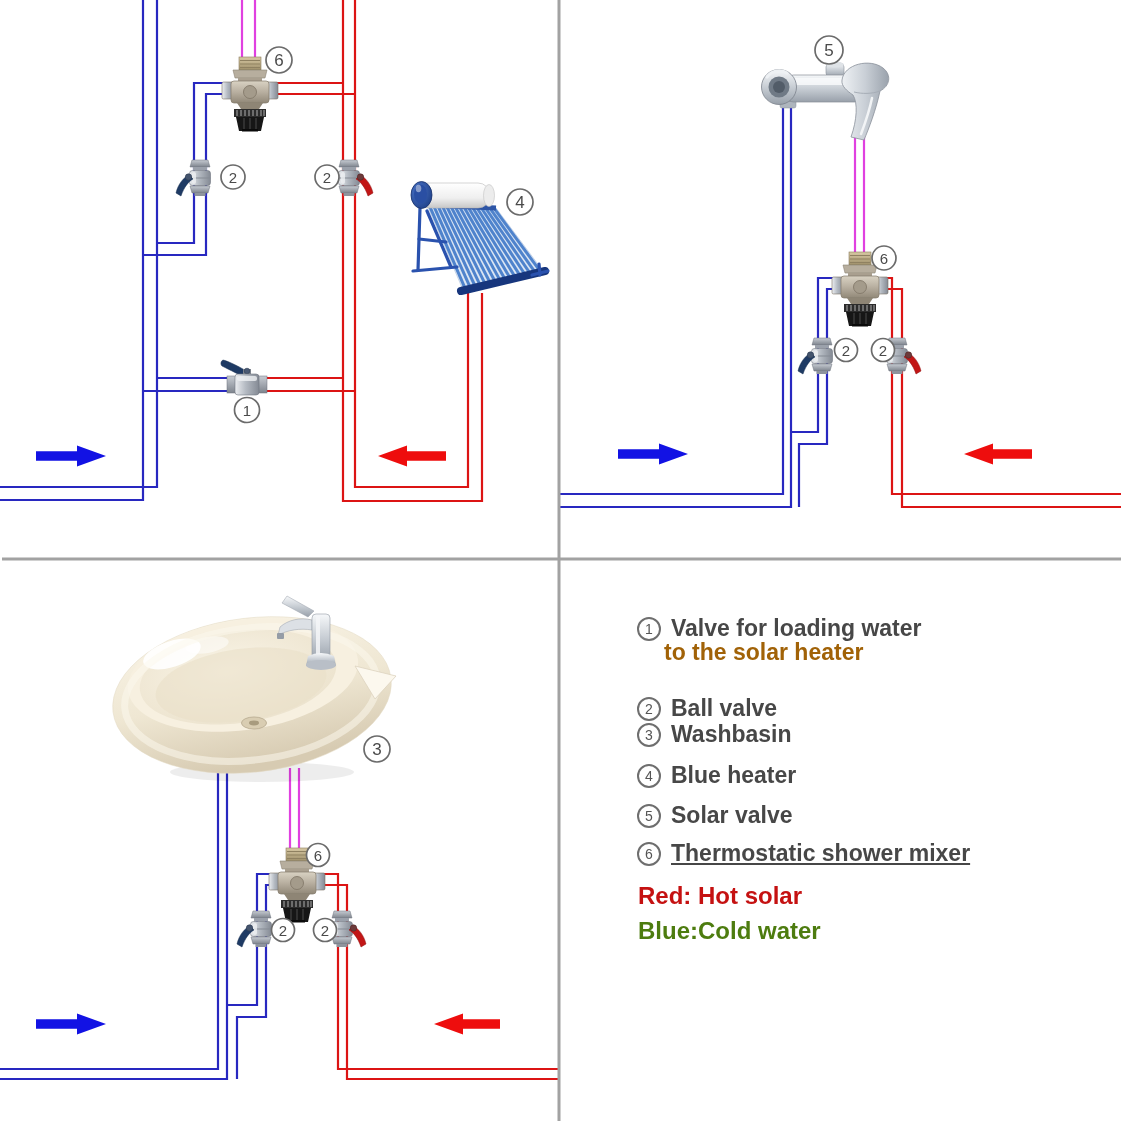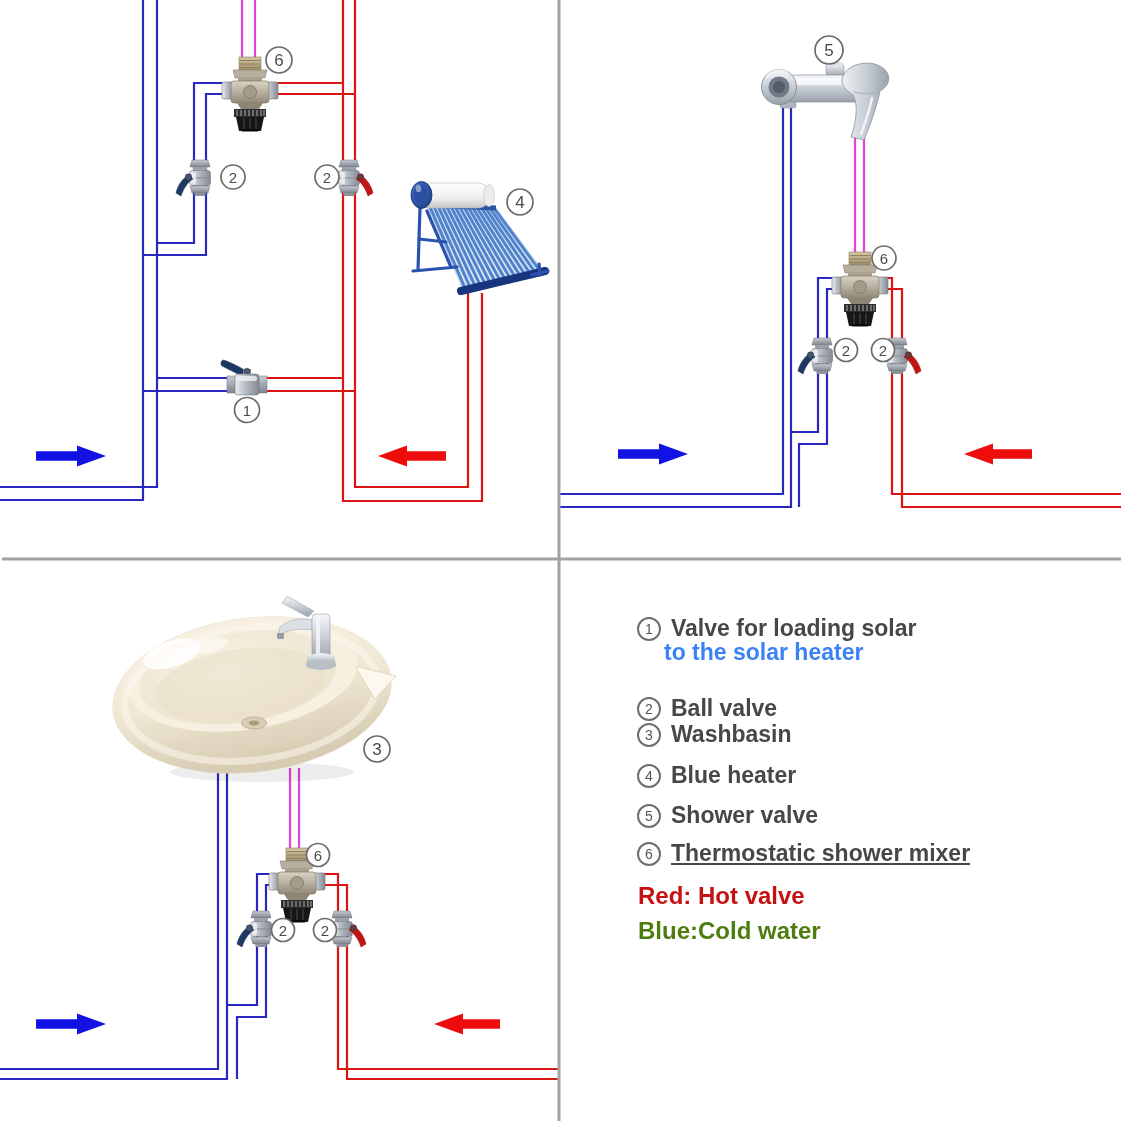--- a/index.html
+++ b/index.html
@@ -4,21 +4,21 @@
 <style>
   html,body{margin:0;padding:0;background:#fff;}
   .canvas{position:relative;width:1121px;height:1121px;background:#ffffff;overflow:hidden;
           font-family:"Liberation Sans", sans-serif;}
   #diagram-svg{position:absolute;left:0;top:0;}
   .lg-row{position:absolute;white-space:nowrap;color:#474747;font-size:23px;font-weight:bold;
           line-height:30px;}
   .lg-circle{display:inline-block;width:20px;height:20px;border:2px solid #6e6e6e;border-radius:50%;
           font-size:14px;line-height:20px;text-align:center;color:#555;vertical-align:2px;
           margin-right:10px;font-weight:normal;}
-  .lg-line2{position:absolute;white-space:nowrap;color:#3b82f6;font-size:23px;font-weight:bold;}
+  .lg-line2{position:absolute;white-space:nowrap;color:#a16207;font-size:23px;font-weight:bold;}
   .lg-key{position:absolute;font-size:24px;font-weight:bold;white-space:nowrap;}
   .lg-key .k{display:inline-block;width:60px;}
   .hot{color:#c51111;}
   .cold{color:#4d7c0f;}
 </style>
 </head>
 <body>
 
 <div class="canvas">
   <svg id="diagram-svg" width="1121" height="1121" viewBox="0 0 1121 1121">
@@ -361,23 +361,23 @@
 <circle cx="283" cy="930" r="11.5" fill="#ffffff" stroke="#6b6b6b" stroke-width="1.7"></circle>
 <text x="283" y="930.5" text-anchor="middle" dominant-baseline="central" font-family="Liberation Sans, sans-serif" font-size="15" fill="#4a4a4a">2</text>
       </g>
       <g>
 <circle cx="325" cy="930" r="11.5" fill="#ffffff" stroke="#6b6b6b" stroke-width="1.7"></circle>
 <text x="325" y="930.5" text-anchor="middle" dominant-baseline="central" font-family="Liberation Sans, sans-serif" font-size="15" fill="#4a4a4a">2</text>
       </g>
     </svg>
 
   <div id="legend">
-    <div class="lg-key hot" style="left:638px;top:882px"><span class="k">Red:</span><span>Hot valve</span></div>
+    <div class="lg-key hot" style="left:638px;top:882px"><span class="k">Red:</span><span>Hot solar</span></div>
     <div class="lg-key cold" style="left:638px;top:917px"><span class="k">Blue:</span><span>Cold water</span></div>
-  <div class="lg-row" style="left: 637px; top: 613px;"><span class="lg-circle">1</span><span>Valve for loading solar</span></div>
+  <div class="lg-row" style="left: 637px; top: 613px;"><span class="lg-circle">1</span><span>Valve for loading water</span></div>
       <div class="lg-line2" style="left: 664px; top: 639px;">to the solar heater</div>
       <div class="lg-row" style="left: 637px; top: 678px; margin-top: 15px;"><span class="lg-circle">2</span><span>Ball valve</span></div>
       <div class="lg-row" style="left: 637px; top: 719px;"><span class="lg-circle">3</span><span>Washbasin</span></div>
       <div class="lg-row" style="left: 637px; top: 760px;"><span class="lg-circle">4</span><span>Blue heater</span></div>
-      <div class="lg-row" style="left: 637px; top: 800px;"><span class="lg-circle">5</span><span>Shower valve</span></div>
+      <div class="lg-row" style="left: 637px; top: 800px;"><span class="lg-circle">5</span><span>Solar valve</span></div>
       <div class="lg-row" style="left: 637px; top: 838px; text-decoration: underline;"><span class="lg-circle">6</span><span>Thermostatic shower mixer</span></div>
     </div>
 </div>
 
 </body></html>

